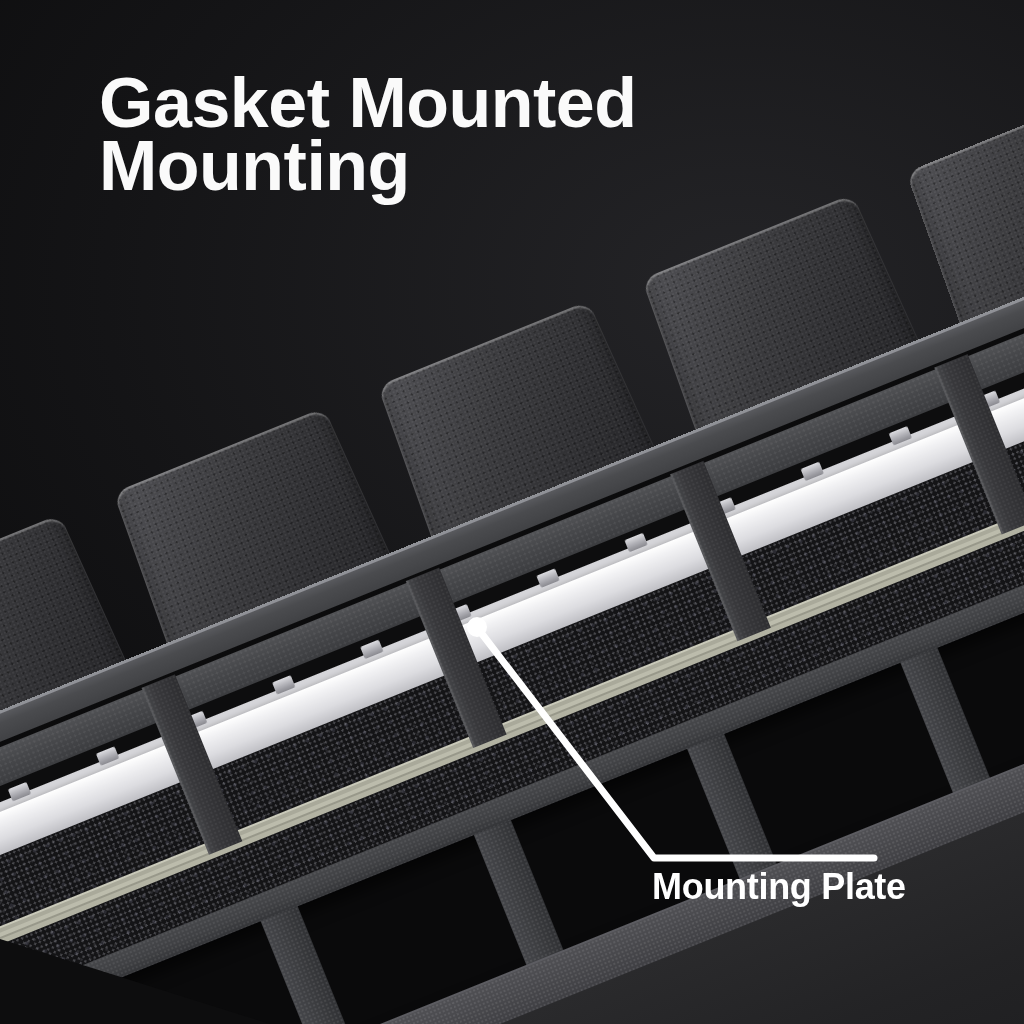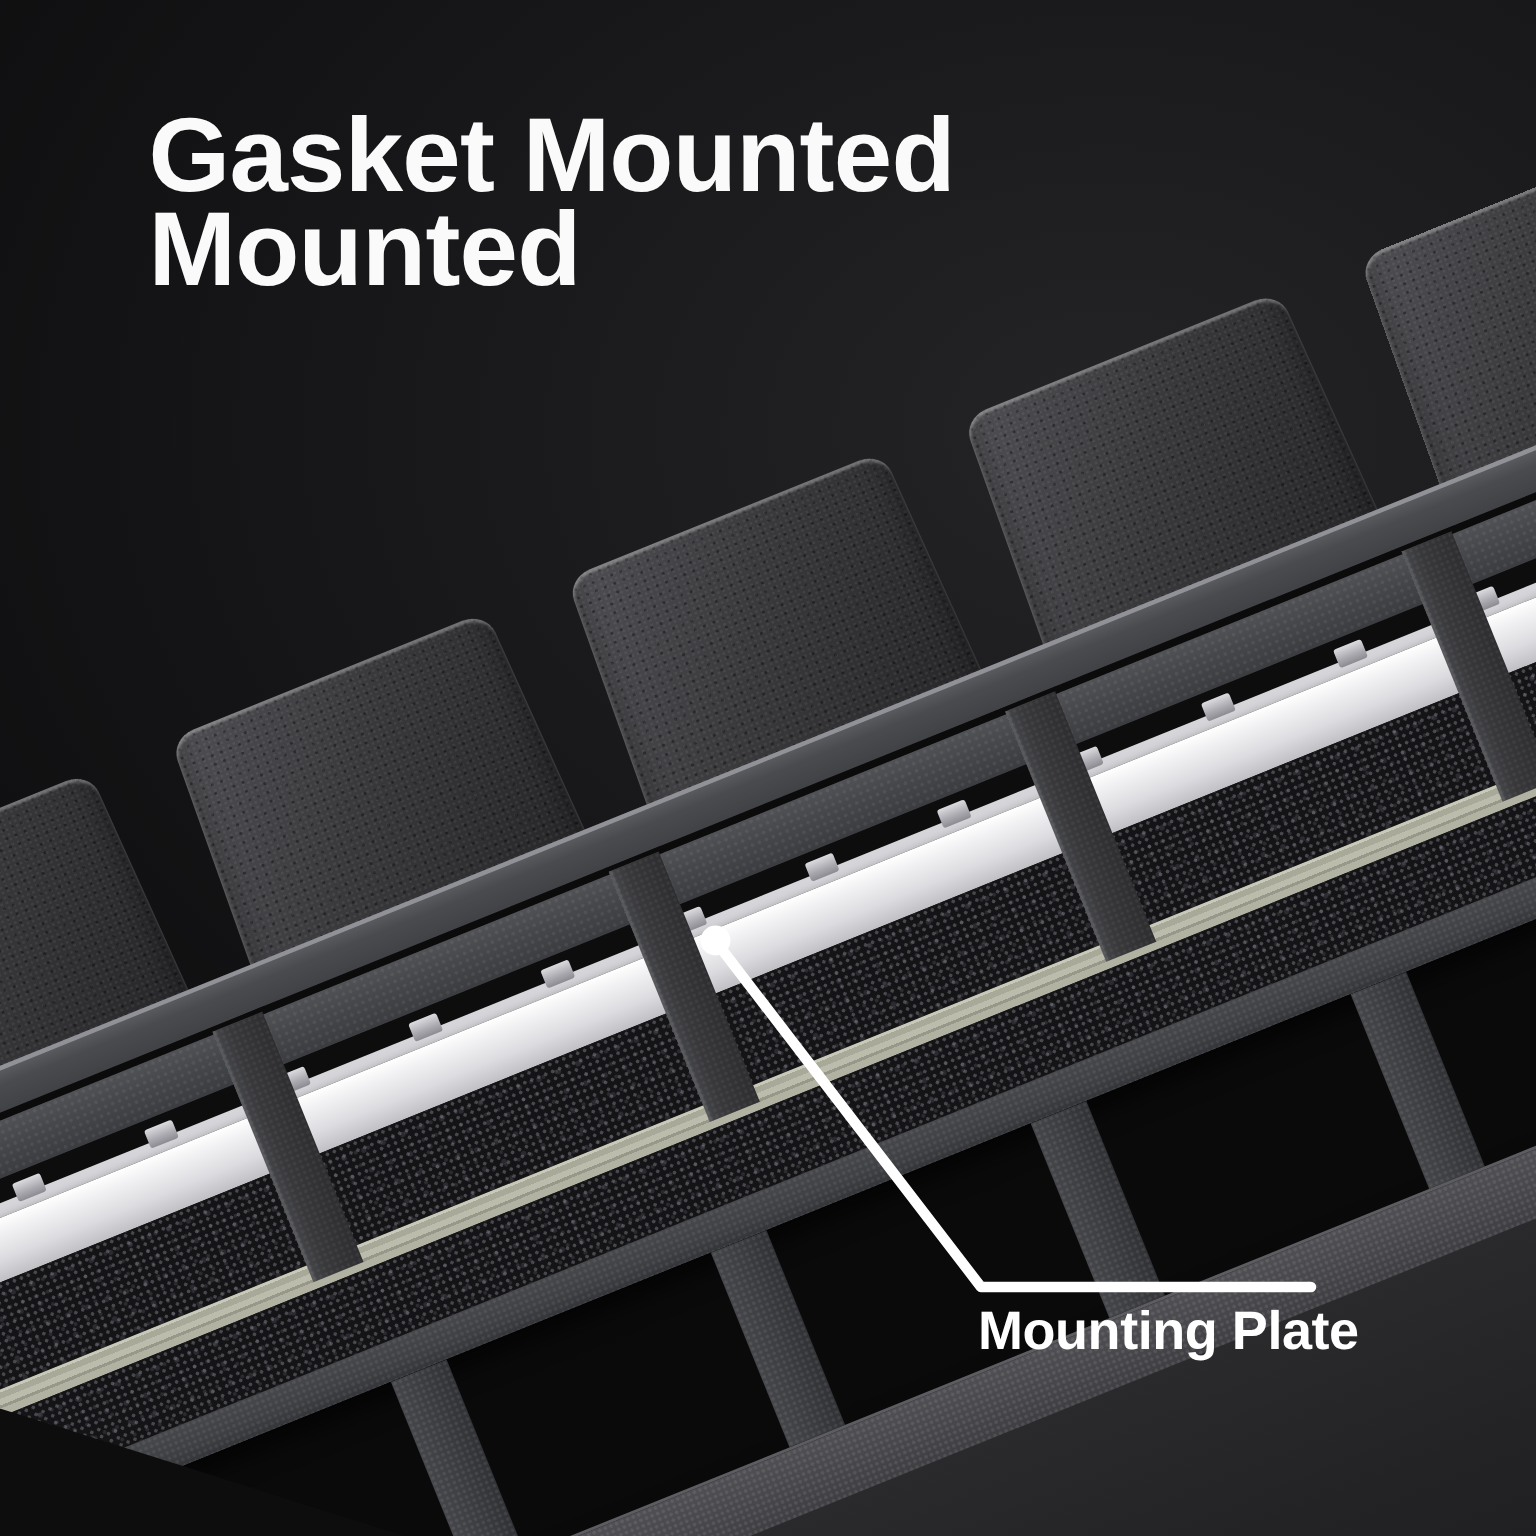--- a/index.html
+++ b/index.html
@@ -150,17 +150,17 @@
 
   <div class="corner-shadow"></div>
 
   <svg class="callout-svg" viewBox="0 0 1024 1024">
     <circle cx="477" cy="627" r="10" fill="#ffffff"></circle>
     <polyline points="479,630 654,858 874,858" fill="none" stroke="#ffffff" stroke-width="7" stroke-linejoin="round" stroke-linecap="round"></polyline>
   </svg>
 
   <div class="headline">
     <div>Gasket Mounted</div>
-    <div>Mounted</div>
+    <div>Mounting</div>
   </div>
 
   <div class="callout-label">Mounting Plate</div>
 </div>
 
 </body></html>

